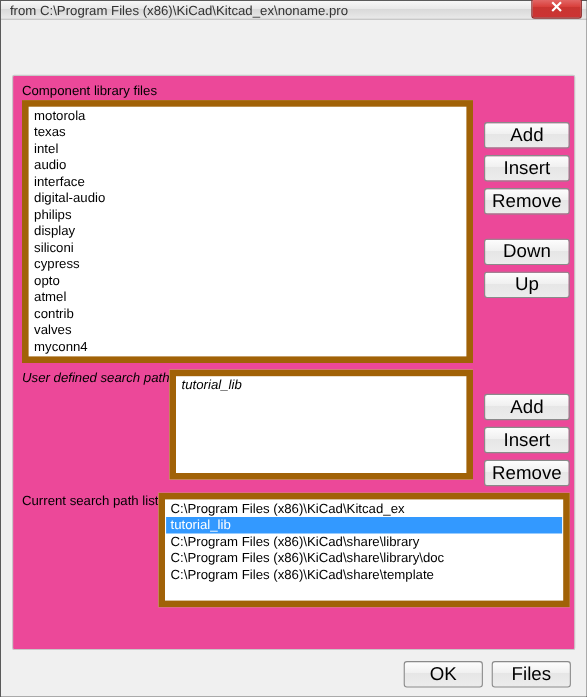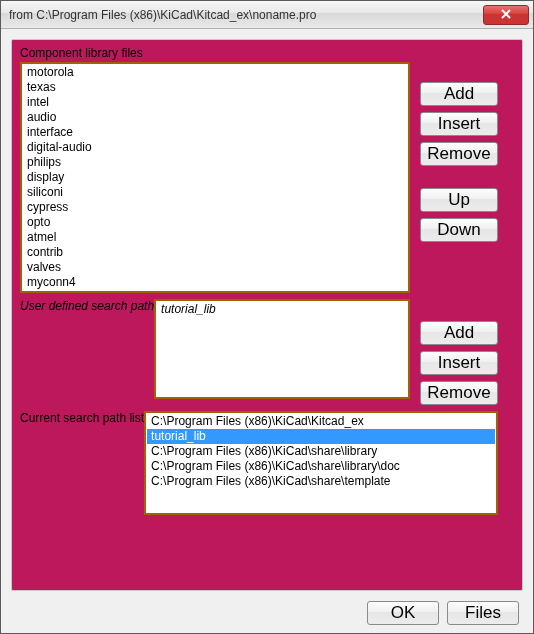--- a/index.html
+++ b/index.html
@@ -15,25 +15,25 @@
   .window {
     width: 534px;
     height: 634px;
     border: 1px solid #5a5a5a;
     background: #fff;
     display: flex;
     flex-direction: column;
     box-shadow: 0 0 8px rgba(0,0,0,0.4) inset 0 0 0;
   }
   .titlebar {
-    height: 28px;
+    height: 17px;
     background: linear-gradient(to bottom, #f7f7f7 0%, #e8e8e8 45%, #d9d9d9 46%, #e9e9e9 100%);
     border-bottom: 1px solid #b0b0b0;
     display: flex;
-    align-items: center;
+    align-items: flex-end;
     padding: 0 0 0 8px;
   }
   .titlebar-title {
     flex: 1;
     font-size: 12px;
     color: #333;
     white-space: nowrap;
     overflow: hidden;
   }
   .close-btn {
@@ -55,41 +55,42 @@
     flex: 1;
     background: #f0f0f0;
     padding: 10px 10px 8px 10px;
     display: flex;
     flex-direction: column;
     gap: 4px;
   }
   .content-frame {
     flex: 1;
     border: 1px solid #c8c8c8;
-    background: #be185d;
-    padding: 6px 24px 8px 8px;
+    background: #ec4899;
+    padding: 6px 4px 8px 8px;
     display: flex;
     flex-direction: column;
     gap: 6px;
     border-radius: 2px;
+    margin-top: 40px;
   }
   .section-label {
     font-size: 12px;
     color: #000;
     margin-bottom: 2px;
   }
   .row {
     display: flex;
     gap: 10px;
     align-items: stretch;
   }
   .listbox {
     flex: 1;
     background: #fff;
-    border: 2px solid #a16207;
+    border: 6px solid #a16207;
     overflow-y: scroll;
     padding: 1px;
   }
   .listbox.short { height: 100px; }
   .listbox.tall { height: 262px; }
   .listbox.paths { height: 104px; overflow-y: auto; }
   .list-item {
     padding: 0 4px;
     line-height: 15px;
     font-size: 12px;
@@ -170,22 +171,22 @@
               <div class="list-item">contrib</div>
               <div class="list-item">valves</div>
               <div class="list-item">myconn4</div>
             </div>
         </div>
         <div class="btn-col">
           <button class="btn">Add</button>
           <button class="btn">Insert</button>
           <button class="btn">Remove</button>
           <div class="spacer-sm"></div>
+          <button class="btn">Down</button>
           <button class="btn">Up</button>
-          <button class="btn">Down</button>
         </div>
       </div>
 
       <div class="row">
         <div style="flex:1;display:flex;flex-direction:row;font-style:italic;">
           <div class="section-label">User defined search path</div>
           <div class="listbox short" id="user-path-list">
               <div class="list-item">tutorial_lib</div>
             </div>
         </div>

